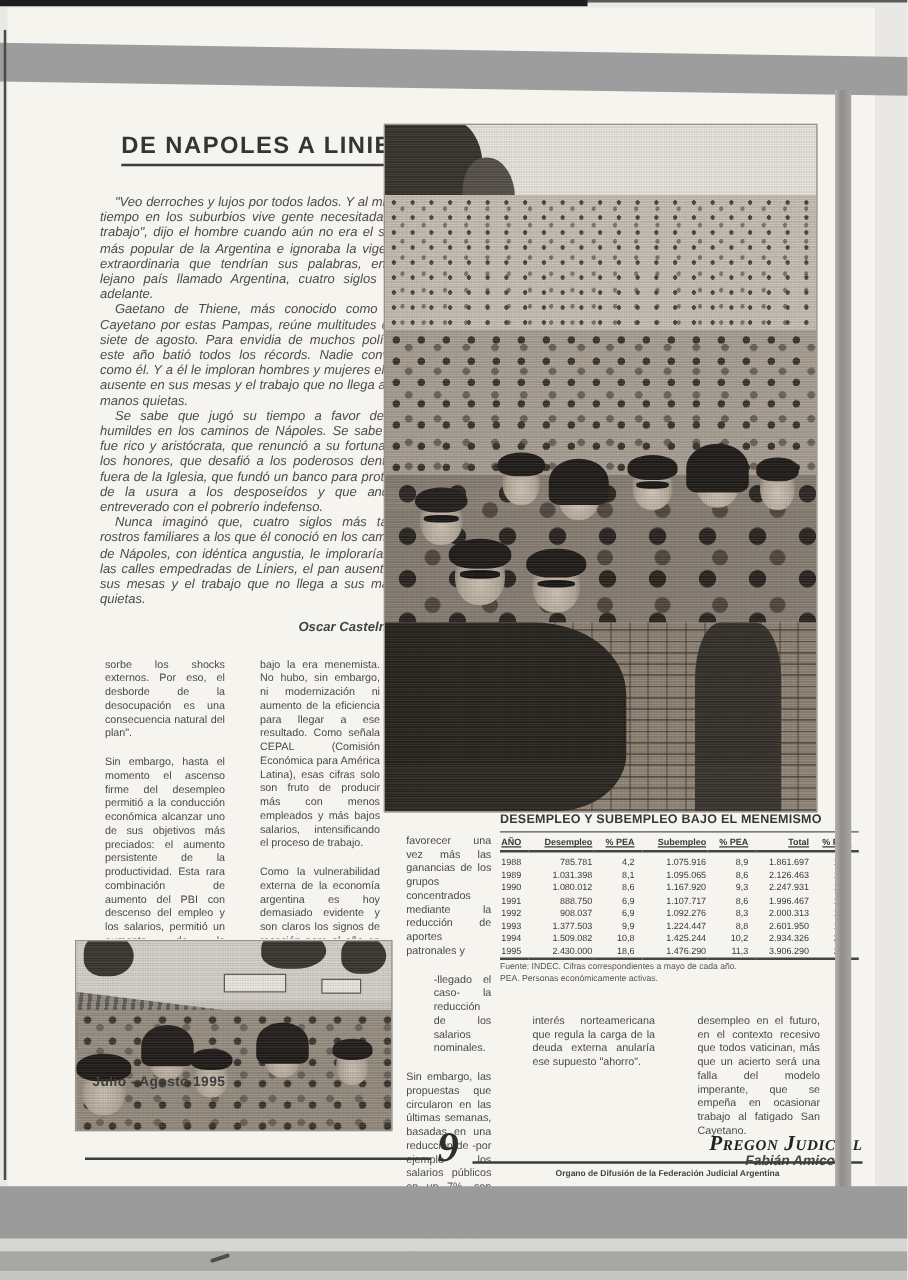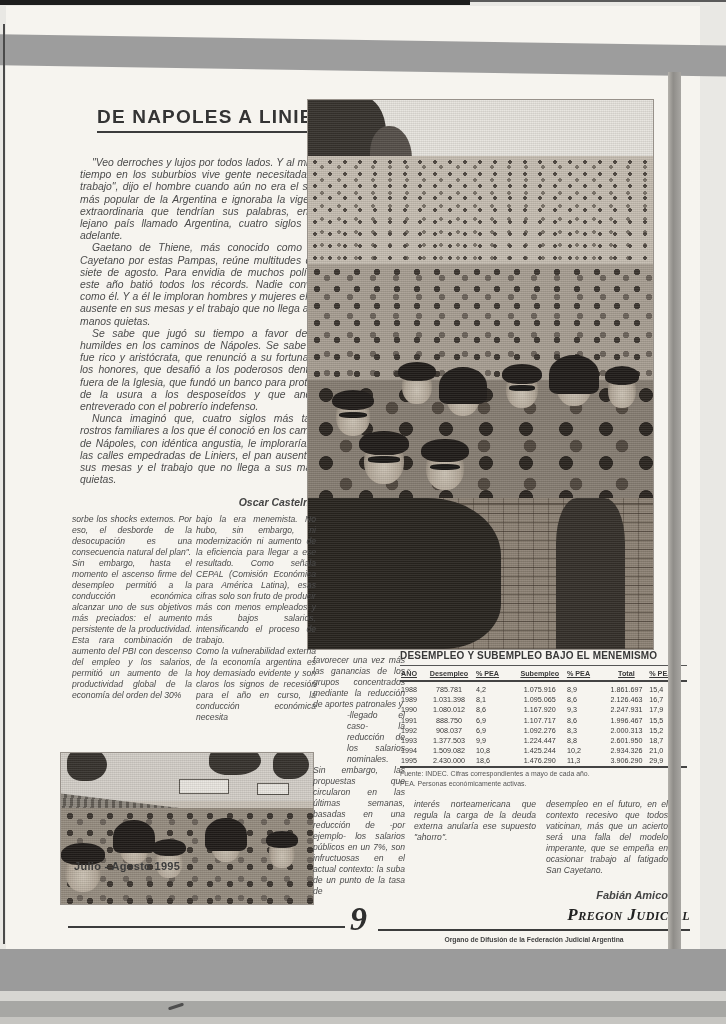--- a/index.html
+++ b/index.html
@@ -26,37 +26,37 @@
   .title{
     left:97px;top:106px;font-size:19px;font-weight:700;letter-spacing:1.2px;
     color:#343434;border-bottom:2px solid #3c3c3c;padding-bottom:3px;
   }
   .quote{left:80px;top:157px;width:248px;font-size:10.4px;line-height:12.2px;
     font-style:italic;text-align:justify;color:#4b4b4b;}
   .quote p{margin:0;text-indent:12px;}
   .byline{font-style:italic;font-weight:700;text-align:right;color:#444;}
   .quote .byline{margin-top:10px;font-size:10.5px;}
   .col{font-size:8.6px;line-height:11px;text-align:justify;color:#4a4a4a;}
-  .col p{margin:0;font-style:italic;}
+  .col p{margin:12px;}
   .col1{left:72px;top:514px;width:120px;height:237px;overflow:hidden;}
   .col2{left:196px;top:514px;width:120px;height:237px;overflow:hidden;}
   .col3{left:313px;top:655px;width:92px;}
   .col3 .indent{margin-left:34px;}
   .col4{left:414px;top:799px;width:122px;}
   .col5{left:546px;top:799px;width:122px;}
   .col5 .byline{margin-top:14px;font-size:11px;}
   
   .tablewrap{left:400px;top:650px;width:287px;color:#383838;}
   .t-title{font-size:10px;font-weight:700;letter-spacing:.2px;margin-bottom:4px;}
   table{border-collapse:collapse;width:287px;border-top:1px solid #555;}
   th{font-size:7.2px;font-weight:700;padding:3px 1px 2px;border-bottom:2px solid #444;text-decoration:underline;}
   td{font-size:7.2px;padding:0.6px 1px;white-space:nowrap;}
   tbody tr:first-child td{padding-top:3px;}
   tbody{border-bottom:2px solid #444;}
-  .ca{text-align:left;}.cr{text-align:center;}.cp{text-align:left;padding-right:6px;margin-top:32px;}
+  .ca{text-align:left;}.cr{text-align:right;}.cp{text-align:right;padding-right:6px;margin-top:32px;}
   .t-foot{font-size:6.9px;color:#555;margin-top:2px;line-height:8.5px;}
   .t-foot:first-of-type{margin-top:6px;}
   
   .footer-issue{left:74px;top:860px;font-size:11px;font-weight:700;color:#3d3d3d;letter-spacing:.3px;}
   .rule-left{left:68px;top:926px;width:277px;height:2px;background:#3c3c3c;}
   .pageno{left:350px;top:900px;font-family:"Liberation Serif",serif;font-style:italic;font-weight:700;
     font-size:34px;color:#2e2e2e;}
   .rule-right{left:378px;top:929px;width:312px;height:2px;background:#3c3c3c;}
   .logo{left:420px;top:905px;width:270px;text-align:right;font-family:"Liberation Serif",serif;
     font-style:italic;font-weight:700;font-size:17px;font-variant:small-caps;color:#222;letter-spacing:.5px;}

